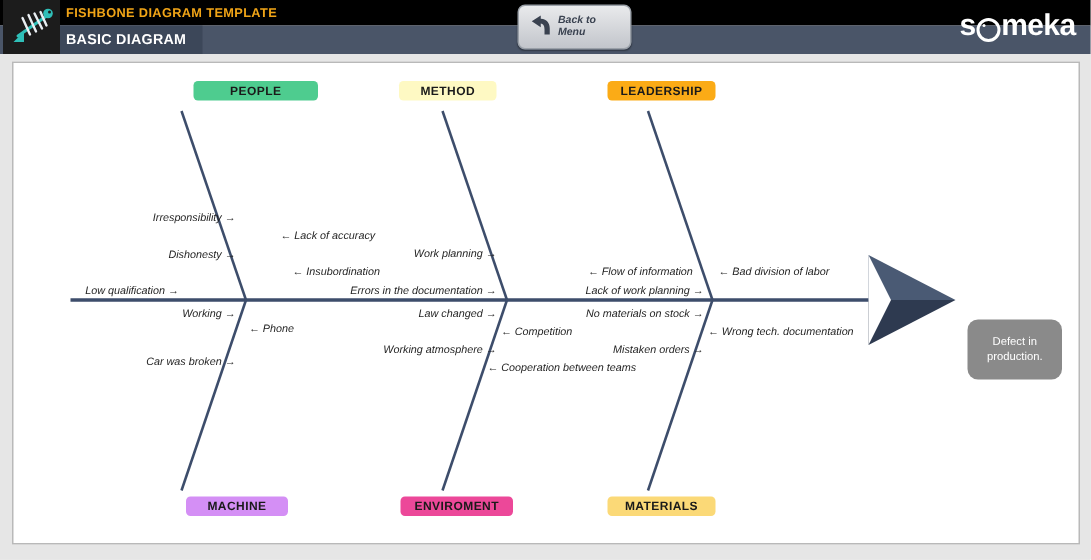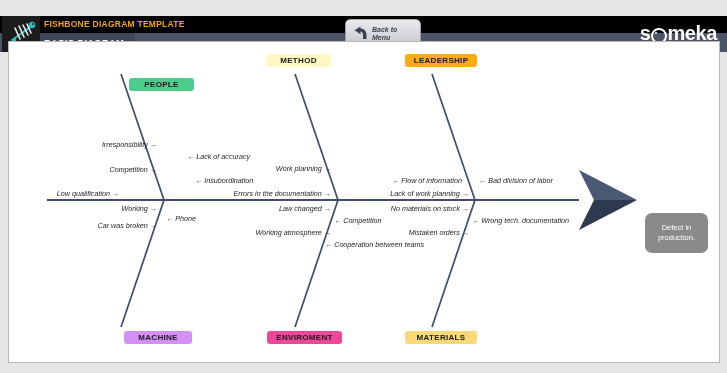--- a/index.html
+++ b/index.html
@@ -4,21 +4,21 @@
 <style>
   html,body{margin:0;padding:0;}
   body{
     width:727px;height:373px;overflow:hidden;
     background:#d8d8d8;
     font-family:"Liberation Sans","DejaVu Sans",sans-serif;
   }
   .app{position:relative;width:727px;height:373px;background:#e6e6e6;}
 
   
-  .hdr{position:absolute;left:0;top:16px;width:727px;height:36px;}
+  .hdr{position:absolute;left:0;top:0;width:727px;height:36px;}
   .hdr-top{position:absolute;left:0;top:0;width:727px;height:17px;background:#000000;}
   .hdr-bot{position:absolute;left:0;top:17px;width:727px;height:19px;background:#4a5568;}
   .hdr-logo{position:absolute;left:2px;top:0;width:38px;height:36px;background:#1c1c1c;}
   .hdr-logo svg{position:absolute;left:1px;top:2px;}
   .hdr-title1{
     position:absolute;left:44px;top:3px;
     font-size:8.5px;font-weight:bold;color:#f0a417;letter-spacing:.25px;
   }
   .hdr-title2{
     position:absolute;left:44px;top:21px;
@@ -150,37 +150,37 @@
 
         <line x1="155" y1="158" x2="112" y2="285" stroke="#3d4d6b" stroke-width="1.7"></line>
         <line x1="329" y1="158" x2="286" y2="285" stroke="#3d4d6b" stroke-width="1.7"></line>
         <line x1="466" y1="158" x2="423" y2="285" stroke="#3d4d6b" stroke-width="1.7"></line>
 
         <path d="M570 128 L628 158 L570 158 Z" fill="#4a5a74"></path>
         <path d="M570 188 L628 158 L570 158 Z" fill="#2e3a50"></path>
         <path d="M570 128 L585 158 L570 188 Z" fill="#ffffff"></path>
       </svg>
 
-      <div class="chip" style="left:120px;top:12px;width:65px;background:#4ecc8f;margin-top:24px;">PEOPLE</div>
+      <div class="chip" style="left:120px;top:12px;width:83px;background:#4ecc8f;">PEOPLE</div>
       <div class="chip" style="left:257px;top:12px;width:65px;background:#fef9c3;">METHOD</div>
       <div class="chip" style="left:396px;top:12px;width:72px;background:#fbab16;">LEADERSHIP</div>
 
       <div class="chip" style="left:115px;top:289px;width:68px;background:#d48ff5;">MACHINE</div>
       <div class="chip" style="left:258px;top:289px;width:75px;background:#ec4899;">ENVIROMENT</div>
       <div class="chip" style="left:396px;top:289px;width:72px;background:#fbd977;">MATERIALS</div>
 
       <div class="cause r" style="left:10px;top:98px;width:138px;">Irresponsibility →</div>
-      <div class="cause r" style="left:10px;top:123px;width:138px;">Competition →</div>
+      <div class="cause r" style="left:10px;top:123px;width:138px;">Dishonesty →</div>
       <div class="cause r" style="left:10px;top:147px;width:138px;text-align:center;">Low qualification →</div>
 
       <div class="cause l" style="left:178px;top:110px;">← Lack of accuracy</div>
       <div class="cause l" style="left:186px;top:134px;">← Insubordination</div>
 
       <div class="cause r" style="left:10px;top:162px;width:138px;">Working →</div>
-      <div class="cause r" style="left:10px;top:179px;width:138px;">Car was broken →</div>
+      <div class="cause r" style="left:10px;top:194px;width:138px;">Car was broken →</div>
       <div class="cause l" style="left:157px;top:172px;">← Phone</div>
 
       <div class="cause r" style="left:160px;top:122px;width:162px;">Work planning →</div>
       <div class="cause r" style="left:160px;top:147px;width:162px;">Errors in the documentation  →</div>
       <div class="cause l" style="left:335px;top:134px;margin-left:48px;">← Flow of information</div>
 
       <div class="cause r" style="left:160px;top:162px;width:162px;">Law changed →</div>
       <div class="cause r" style="left:160px;top:186px;width:162px;">Working atmosphere →</div>
       <div class="cause l" style="left:325px;top:174px;">← Competition</div>
       <div class="cause l" style="left:316px;top:198px;">← Cooperation between teams</div>

